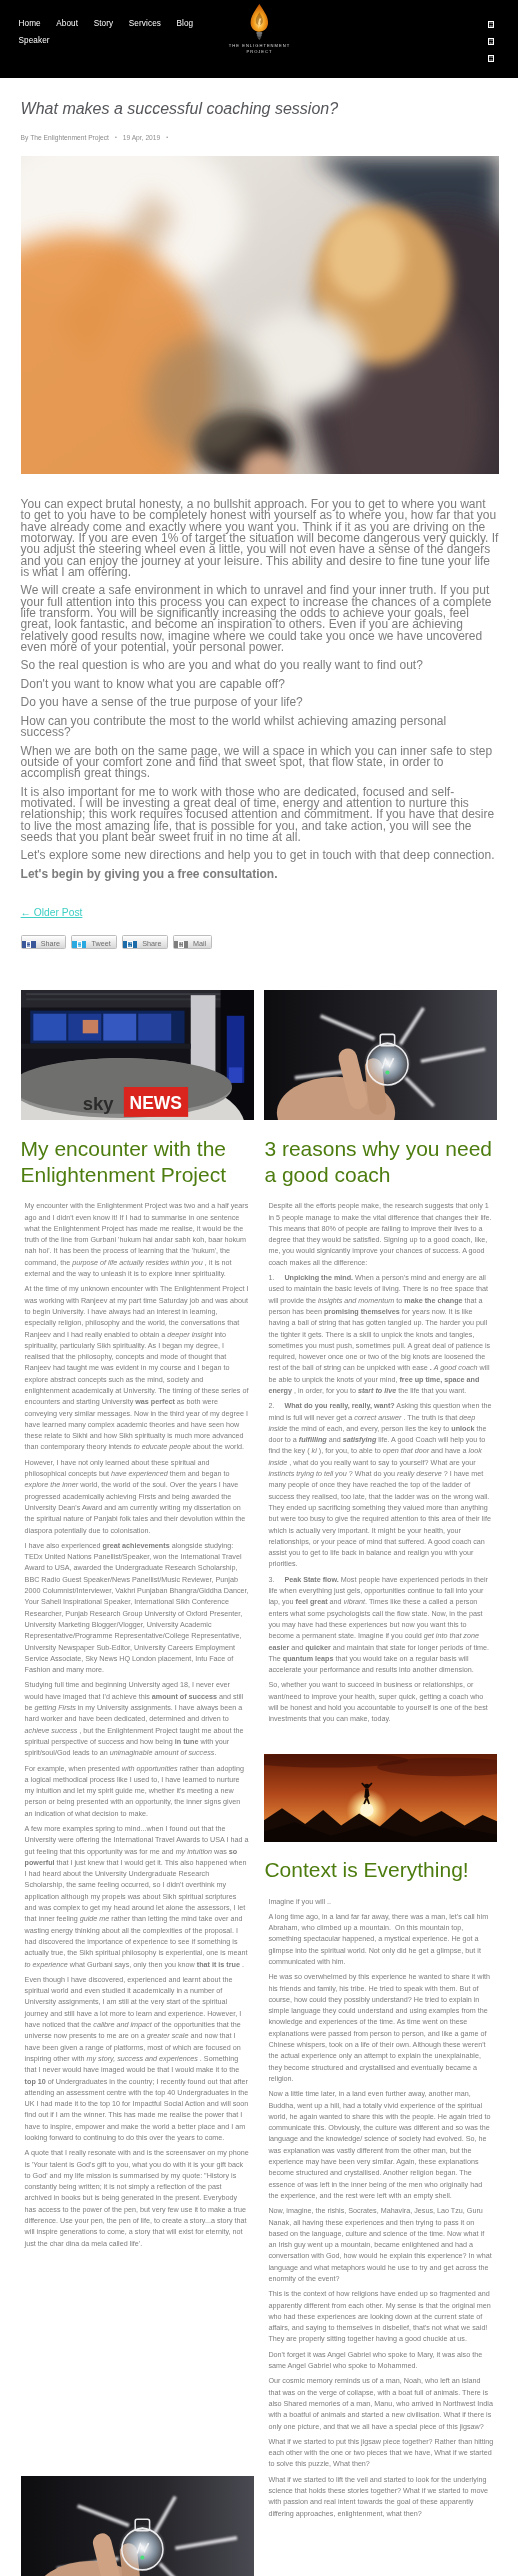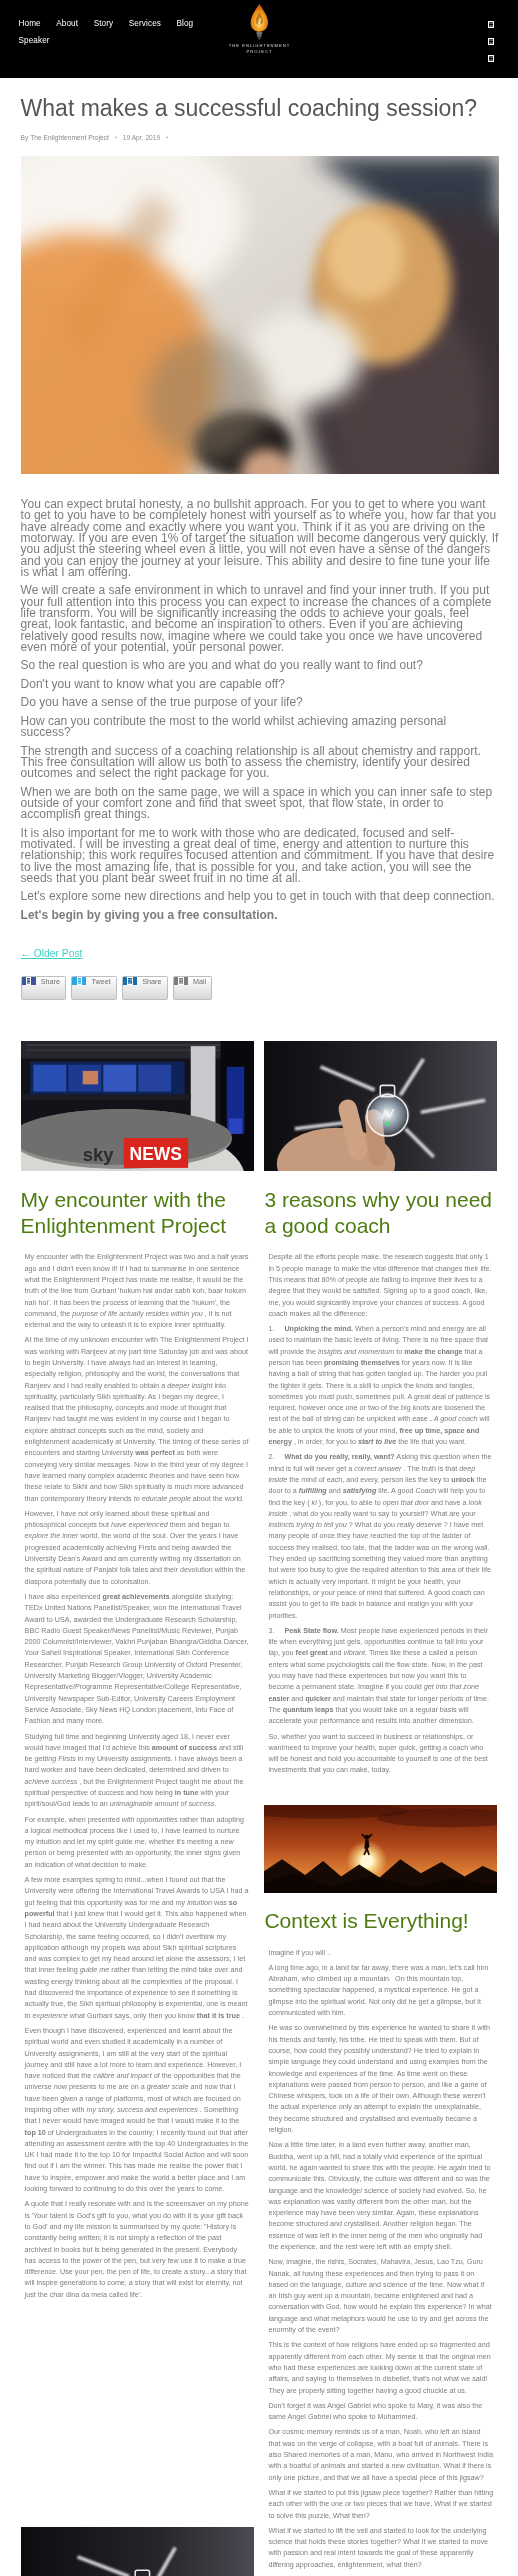--- a/index.html
+++ b/index.html
@@ -10,31 +10,31 @@
   .site-header{position:relative;background:#000;height:78px;}
   .main-nav{position:absolute;left:18.5px;top:18.5px;width:216px;display:flex;flex-wrap:wrap;column-gap:15.5px;row-gap:8.2px;}
   .main-nav a{color:#fff;font-size:8.2px;text-decoration:none;letter-spacing:0.1px;}
   .logo{position:absolute;left:50%;top:3.1px;transform:translateX(-50%);text-align:center;}
   .logo-text{margin-top:1px;color:#ddd;font-size:4.1px;letter-spacing:1px;line-height:5.2px;}
   .header-social{position:absolute;right:25px;top:20.6px;display:flex;flex-direction:column;gap:9.3px;align-items:center;}
   .tofu{display:inline-block;box-sizing:border-box;border:0.5px solid currentColor;width:5.7px;height:7.7px;font-family:"DejaVu Sans Mono",monospace;font-size:2.6px;line-height:3.1px;text-align:center;word-break:break-all;overflow:hidden;padding-top:0.5px;color:#fff;}
 
   
   .content{padding:0 20.6px;}
-  .post-title{margin:13.4px 0 7.2px;font-size:23px;line-height:35px;font-weight:500;color:#55565a;}
+  .post-title{margin:13.4px 0 7.2px;font-size:16px;line-height:35px;font-weight:500;color:#55565a;font-style:italic;}
   .byline{color:#8f8f8f;font-size:6.7px;margin-bottom:15.5px;}
   .byline .author{color:#8a8a8a;}
   .byline .dot{margin:0 4.1px;font-size:5.2px;vertical-align:0.5px;}
   .hero{display:block;width:478px;height:318px;}
   .article{margin-top:25px;}
   .article p{margin:0 0 7.2px;font-size:12px;line-height:11.3px;color:#7d7d7d;}
   .older-post{display:inline-block;margin-top:19.6px;font-size:10.3px;color:#3ecfc4;text-decoration:underline;}
 
   .share-row{margin-top:17.5px;display:flex;gap:5.2px;}
-  .share-btn{display:flex;align-items:flex-start;height:24px;border:0.5px solid #bdbdbd;border-radius:1.5px;overflow:hidden;background:linear-gradient(#ffffff,#d8d8d8);padding:0;font-family:inherit;}
+  .share-btn{display:flex;align-items:flex-end;height:14px;border:0.5px solid #bdbdbd;border-radius:1.5px;overflow:hidden;background:linear-gradient(#ffffff,#d8d8d8);padding:0;font-family:inherit;}
   .share-ico{width:14px;display:flex;align-items:center;justify-content:center;color:#fff;}
   .share-label{display:flex;align-items:center;padding:0 5.2px;font-size:7.2px;color:#6c6c6c;}
 
   
   .cards{display:flex;gap:10.8px;margin-top:41px;align-items:flex-start;}
   .col{width:233px;flex:0 0 233px;}
   .card-img{display:block;width:100%;}
   .card-title{margin:15.5px 0 12.4px;font-size:21px;line-height:26px;font-weight:500;color:#4d7c0f;}
   .card-body p{margin:4px;font-size:7.2px;line-height:11.3px;color:#7d7d7d;}
   .card-body p:empty{height:11.3px;}
@@ -126,21 +126,20 @@
   </svg>
 
   
   <div class="article">
       <p>You can expect brutal honesty, a no bullshit approach. For you to get to where you want to get to you have to be completely honest with yourself as to where you, how far that you have already come and exactly where you want you. Think if it as you are driving on the motorway. If you are even 1% of target the situation will become dangerous very quickly. If you adjust the steering wheel even a little, you will not even have a sense of the dangers and you can enjoy the journey at your leisure. This ability and desire to fine tune your life is what I am offering.</p>
       <p>We will create a safe environment in which to unravel and find your inner truth. If you put your full attention into this process you can expect to increase the chances of a complete life transform. You will be significantly increasing the odds to achieve your goals, feel great, look fantastic, and become an inspiration to others. Even if you are achieving relatively good results now, imagine where we could take you once we have uncovered even more of your potential, your personal power.</p>
       <p>So the real question is who are you and what do you really want to find out?</p>
       <p>Don't you want to know what you are capable off?</p>
       <p>Do you have a sense of the true purpose of your life?</p>
       <p>How can you contribute the most to the world whilst achieving amazing personal success?</p>
-      <p>The strength and success of a coaching relationship is all about chemistry and rapport. This free consultation will allow us both to assess the chemistry, identify your desired outcomes and select the right package for you.</p>
       <p>When we are both on the same page, we will a space in which you can inner safe to step outside of your comfort zone and find that sweet spot, that flow state, in order to accomplish great things.</p>
       <p>It is also important for me to work with those who are dedicated, focused and self-motivated. I will be investing a great deal of time, energy and attention to nurture this relationship; this work requires focused attention and commitment. If you have that desire to live the most amazing life, that is possible for you, and take action, you will see the seeds that you plant bear sweet fruit in no time at all.</p>
       <p>Let's explore some new directions and help you to get in touch with that deep connection.</p>
       <p><b>Let's begin by giving you a free consultation.</b></p>
     </div>
 
   <a class="older-post">← Older Post</a>
 
   
   <div class="share-row">

